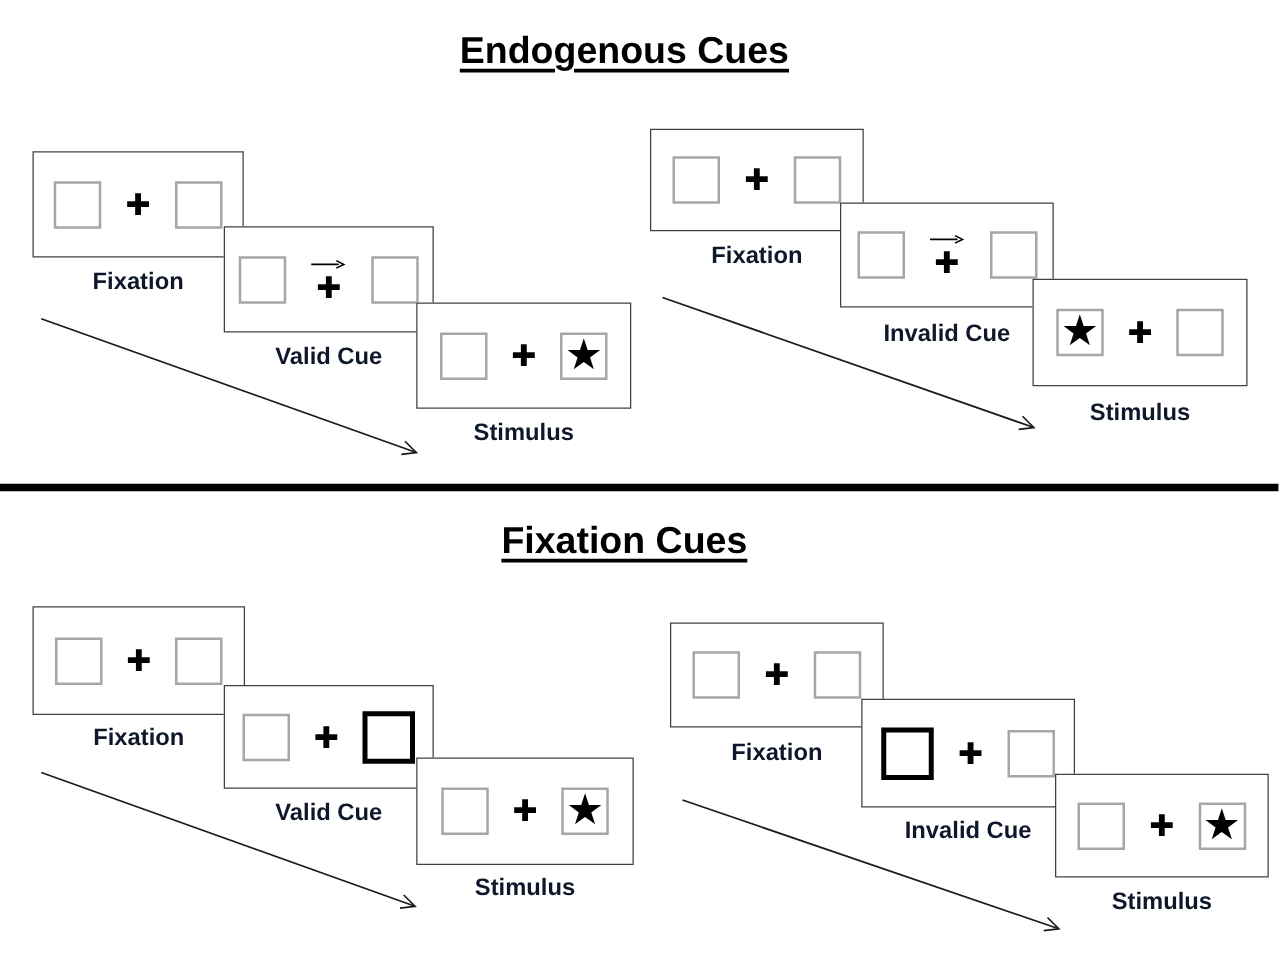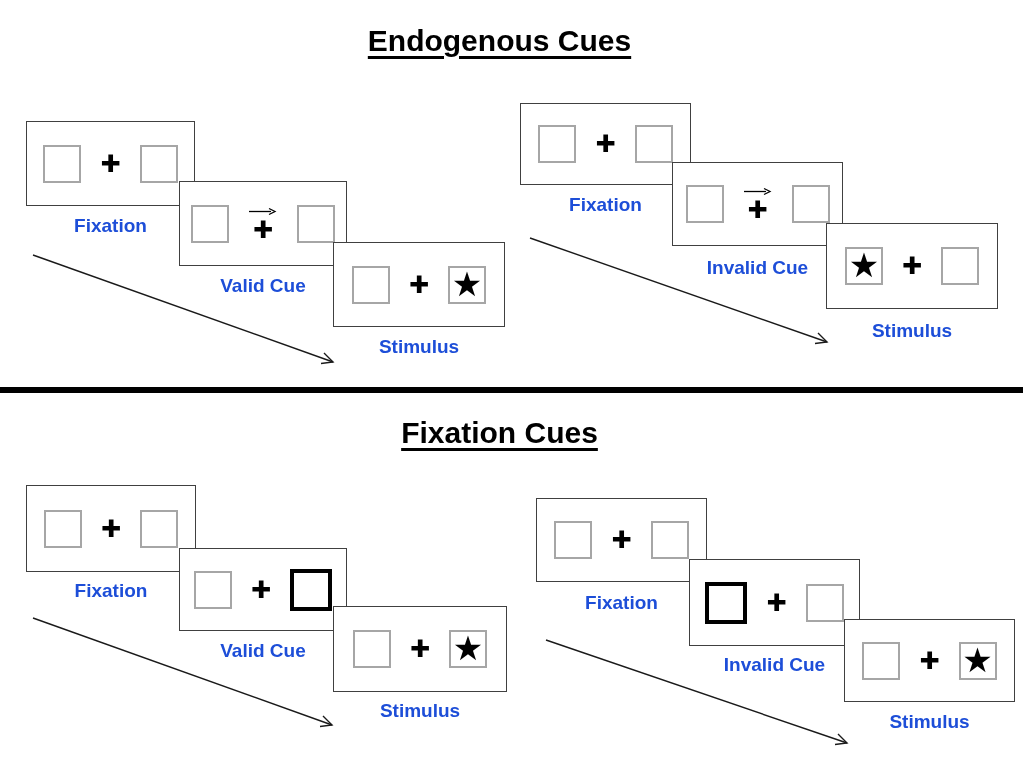--- a/index.html
+++ b/index.html
@@ -69,21 +69,21 @@
     font-size: 34px;
     line-height: 34px;
     color: #000;
     margin-top: -2px;
   }
   .plabel {
     position: absolute;
     text-align: center;
     font-size: 19px;
     font-weight: bold;
-    color: #1d4ed8;
+    color: #0f172a;
     white-space: nowrap;
   }
   .tarrow { position: absolute; overflow: visible; }
   .cuearrow { display: block; }
   .divider {
     position: absolute;
     left: 0;
     top: 387px;
     width: 1023px;
     height: 6px;

